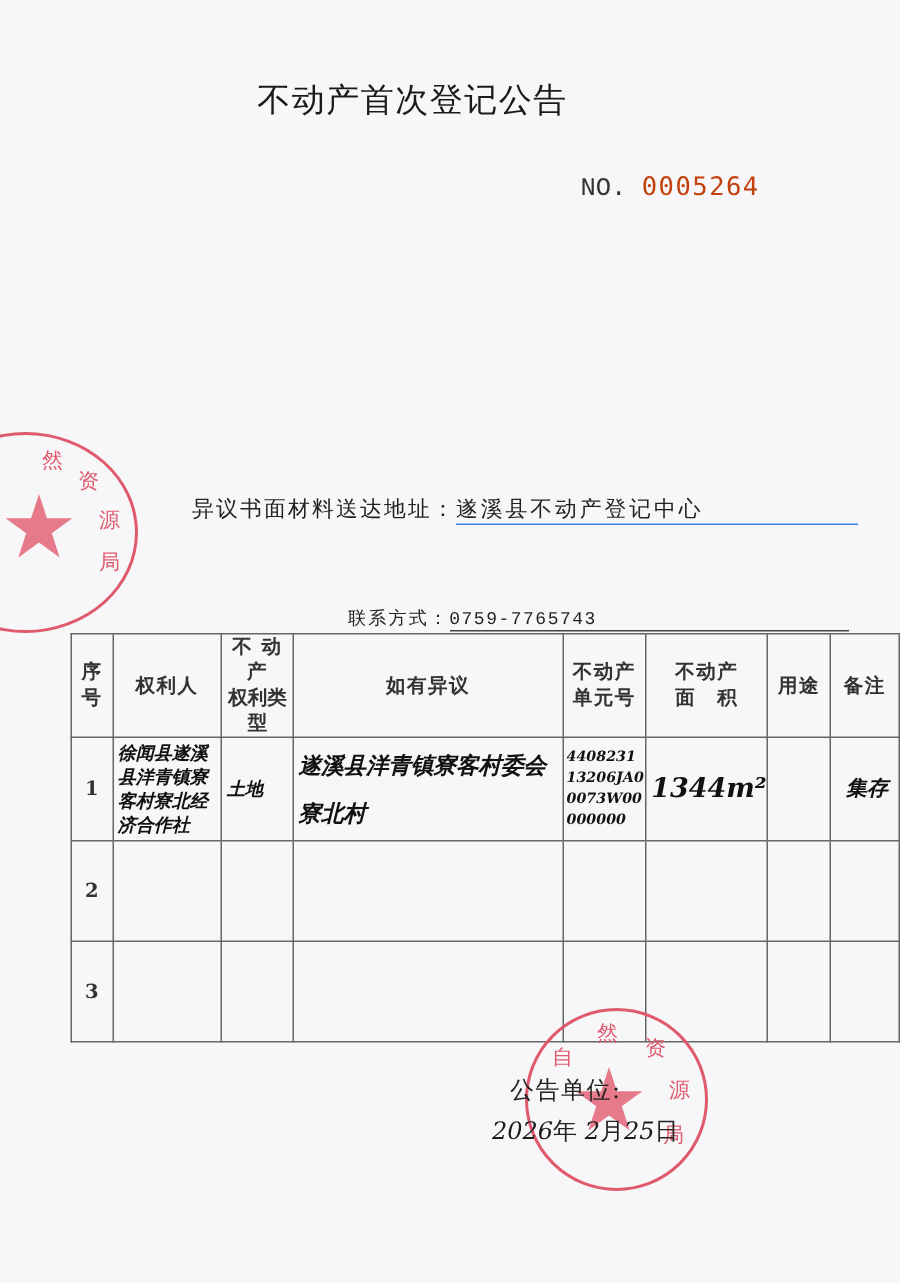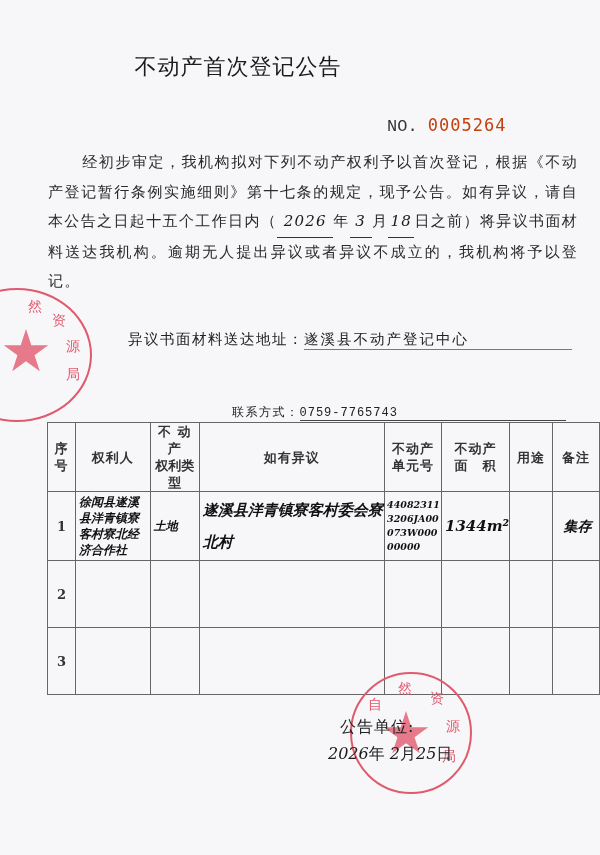--- a/index.html
+++ b/index.html
@@ -1,20 +1,20 @@
 <!DOCTYPE html>
 <html><head>
 <meta charset="utf-8">
 <style>
   html, body { margin:0; padding:0; }
   body { width:600px; height:855px; background:#f7f7f9; position:relative; overflow:hidden;
          font-family:"DejaVu Serif", serif; color:#222; }
   .page { position:absolute; left:0; top:0; width:600px; height:855px; }
   .title { position:absolute; left:0; width:476px; top:52px; text-align:center;
-           font-family:"DejaVu Sans", sans-serif; font-size:22px; letter-spacing:1px; color:#1a1a1a; }
+           font-family:"DejaVu Sans", sans-serif; font-size:22px; letter-spacing:1px; color:#1a1a1a;padding-left:37px; }
   .serial { position:absolute; left:387px; top:115px; font-family:"Liberation Mono", monospace; font-size:17px; color:#333; }
   .serial .num { color:#c2410c; font-family:"DejaVu Sans Mono", monospace; letter-spacing:1px; }
   .para { position:absolute; left:48px; top:148px; width:530px; font-size:15px; line-height:29.5px; letter-spacing:1.2px; color:#2a2a2a; text-align:justify; }
   .para .indent { display:inline-block; width:34px; }
   .hw { font-family:"DejaVu Serif", serif; font-style:italic; color:#1a1a1a; }
   .u { border-bottom:1px solid #333; display:inline-block; text-align:center; }
   .addr-row { position:absolute; left:128px; top:330px; font-size:14.5px; letter-spacing:1.5px; }
   .addr-row .val { display:inline-block; width:268px; border-bottom:1px solid #3b82f6; letter-spacing:2px; }
   .contact-row { position:absolute; left:232px; top:372px; font-size:12px; letter-spacing:1.5px;margin-top:32px; }
   .contact-row .val { display:inline-block; width:266px; border-bottom:1px solid #444; font-family:"Liberation Mono", monospace; letter-spacing:1px; }
@@ -36,23 +36,20 @@
 
 <div class="page">
 
   <div class="title">不动产首次登记公告</div>
 
   <div class="serial">
     <span>NO.</span>
     <span class="num">0005264</span>
   </div>
 
-  <div class="para">
-    <span class="indent"></span><span>经初步审定，我机构拟对下列不动产权利予以首次登记，根据《不动产登记暂行条例实施细则》第十七条的规定，现予公告。如有异议，请自本公告之日起十五个工作日内（</span><span class="u hw" style="width:56px">2026</span><span>年</span><span class="u hw" style="width:22px">3</span><span>月</span><span class="u hw" style="width:26px">18</span><span>日之前）</span><span>将异议书面材料送达我机构。逾期无人提出异议或者异议不成立的，我机构将予以登记。</span>
-  </div>
 
   <div class="addr-row">
     <span>异议书面材料送达地址：</span><span class="val">遂溪县不动产登记中心</span>
   </div>
 
   <div class="contact-row">
     <span>联系方式：</span><span class="val">0759-7765743</span>
   </div>
 
   <table class="grid">
@@ -85,21 +82,21 @@
           </th>
       <th>用途</th>
       <th>备注</th>
     </tr>
     <tr class="r1">
       <td>1</td>
       <td class="hwcell">徐闻县遂溪县洋青镇寮客村寮北经济合作社</td>
       <td class="hwcell" style="text-align:center">土地</td>
       <td class="hwcell" style="font-size:15px;line-height:32px">遂溪县洋青镇寮客村委会寮北村</td>
       <td class="hwcell unitno" style="word-break:break-all">440823113206JA00073W00000000</td>
-      <td class="hwcell" style="text-align:center;font-size:15px">1344m²</td>
+      <td class="hwcell" style="text-align:center;font-size:18px">1344m²</td>
       <td></td>
       <td class="hwcell" style="text-align:center !important;font-size:14px">集存</td>
     </tr>
     <tr class="rN">
       <td>2</td>
       <td></td>
       <td></td>
       <td></td>
       <td></td>
       <td></td>

